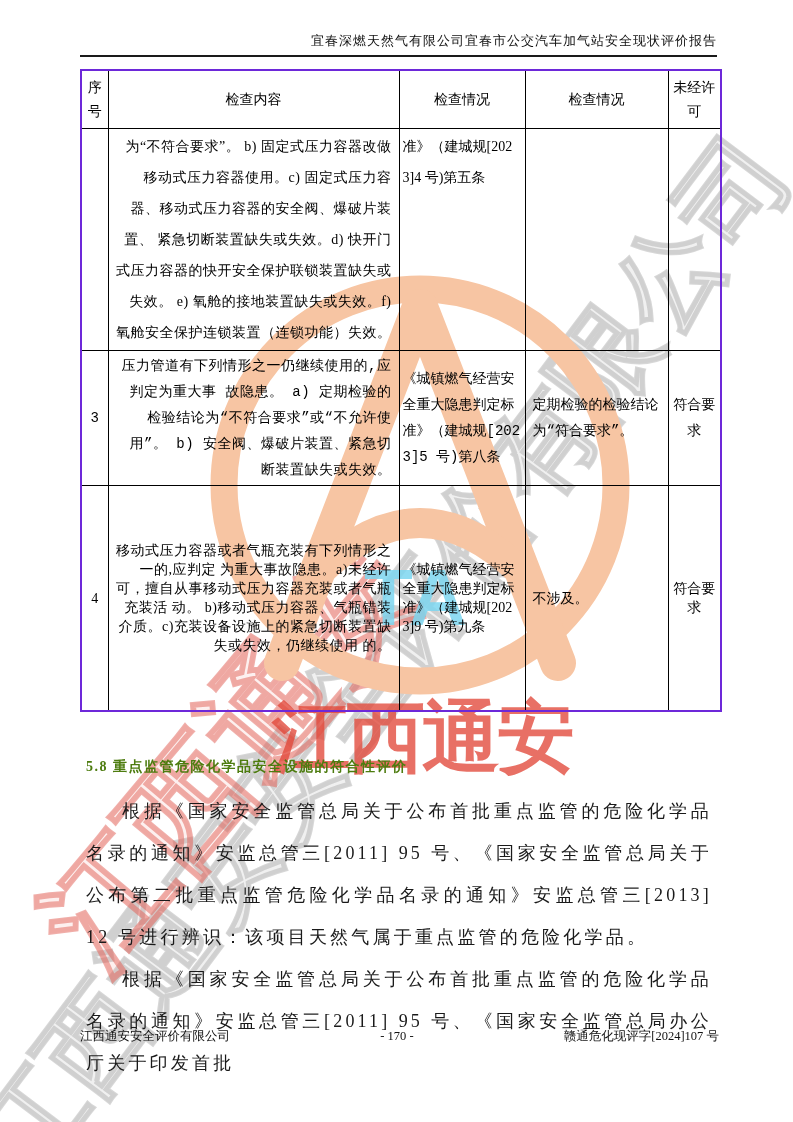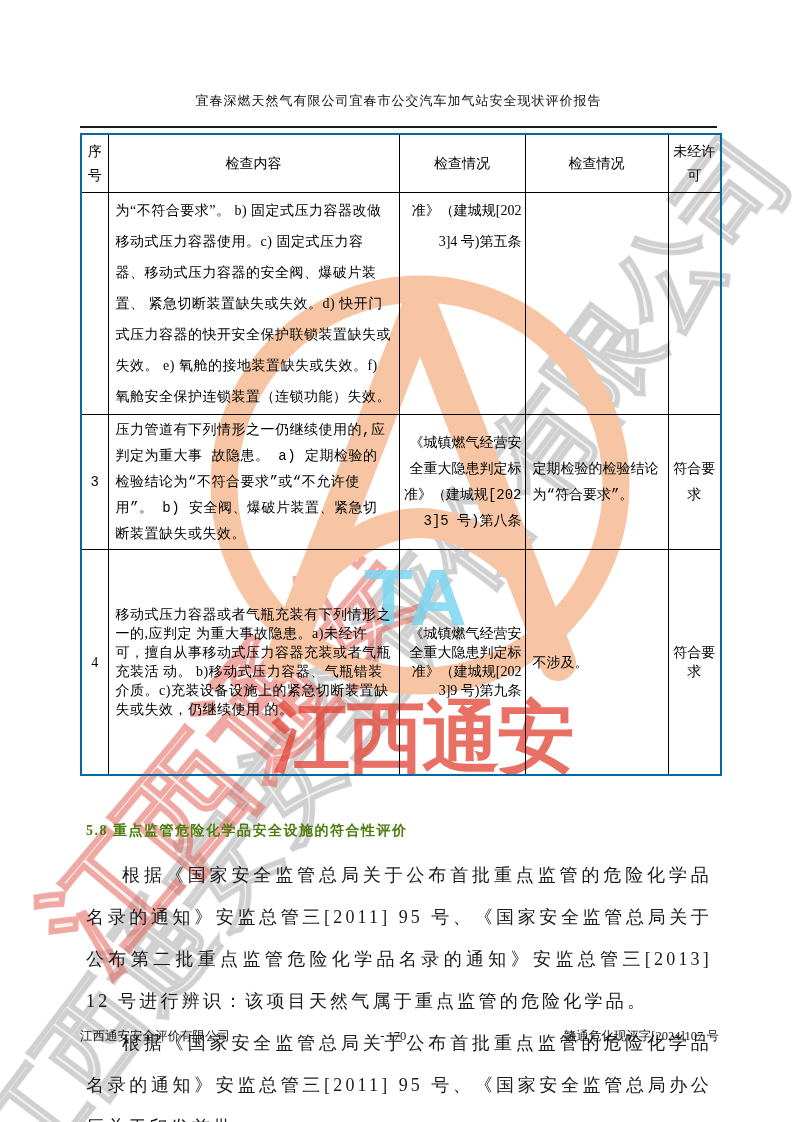--- a/index.html
+++ b/index.html
@@ -22,33 +22,33 @@
            font-size:125px;font-weight:bold;white-space:nowrap;
            color:rgba(240,150,140,0.14);
            -webkit-text-stroke:2px rgba(225,95,85,0.50);
            transform:rotate(-50deg);transform-origin:center center;}
   .wm-red-fill{position:absolute;left:272px;top:686px;font-size:78px;font-weight:700;
            letter-spacing:-3px;color:rgba(226,72,58,0.78);white-space:nowrap;}
 
   
   .content{position:absolute;inset:0;z-index:1;}
 
-  .page-header{margin:92px 76px 0 80px;text-align:center;
-               border-bottom:2px solid #1a1a1a;padding-bottom:16px;}
+  .page-header{margin:32px 76px 0 80px;text-align:right;
+               border-bottom:2px solid #1a1a1a;padding-bottom:5px;}
   .page-header-title{font-size:13px;letter-spacing:1px;color:#111;}
 
   table.insp{border-collapse:collapse;table-layout:fixed;
-             margin:5px 0 0 80px;width:640px;background:transparent;
-             border:2px solid #0369a1;}
+             margin:12px 0 0 80px;width:640px;background:transparent;
+             border:2px solid #6d28d9;}
   table.insp th,table.insp td{border:1px solid #000;word-break:break-all;
              font-size:14px;background:transparent;}
   table.insp th{font-weight:normal;text-align:center;height:57px;line-height:24px;padding:0 2px;}
   td.c-seq{text-align:center;padding:0;}
-  td.c-content{text-align:left;padding:2px 7px;letter-spacing:0.5px;}
-  td.c-clause{text-align:right;padding:2px 3px;}
+  td.c-content{text-align:right;padding:2px 7px;letter-spacing:0.5px;}
+  td.c-clause{text-align:left;padding:2px 3px;}
   td.c-situation{text-align:left;padding:2px 7px;}
   td.c-result{text-align:center;padding:0 4px;}
   tr.row-a td{height:187px;vertical-align:top;line-height:31px;}
   tr.row-b td{height:106px;vertical-align:middle;line-height:26px;font-family:Liberation Mono, monospace;}
   tr.row-c td{height:220px;vertical-align:middle;line-height:19px;}
 
   .section-heading{margin:46px 76px 0 86px;font-size:14px;font-weight:bold;
                    letter-spacing:1.5px;color:#4d7c0f;}
   .body-para{margin:14px 78px 0 86px;width:626px;font-size:18px;line-height:42px;
              letter-spacing:3.2px;text-align:justify;text-indent:2em;color:#1a1a1a;}

